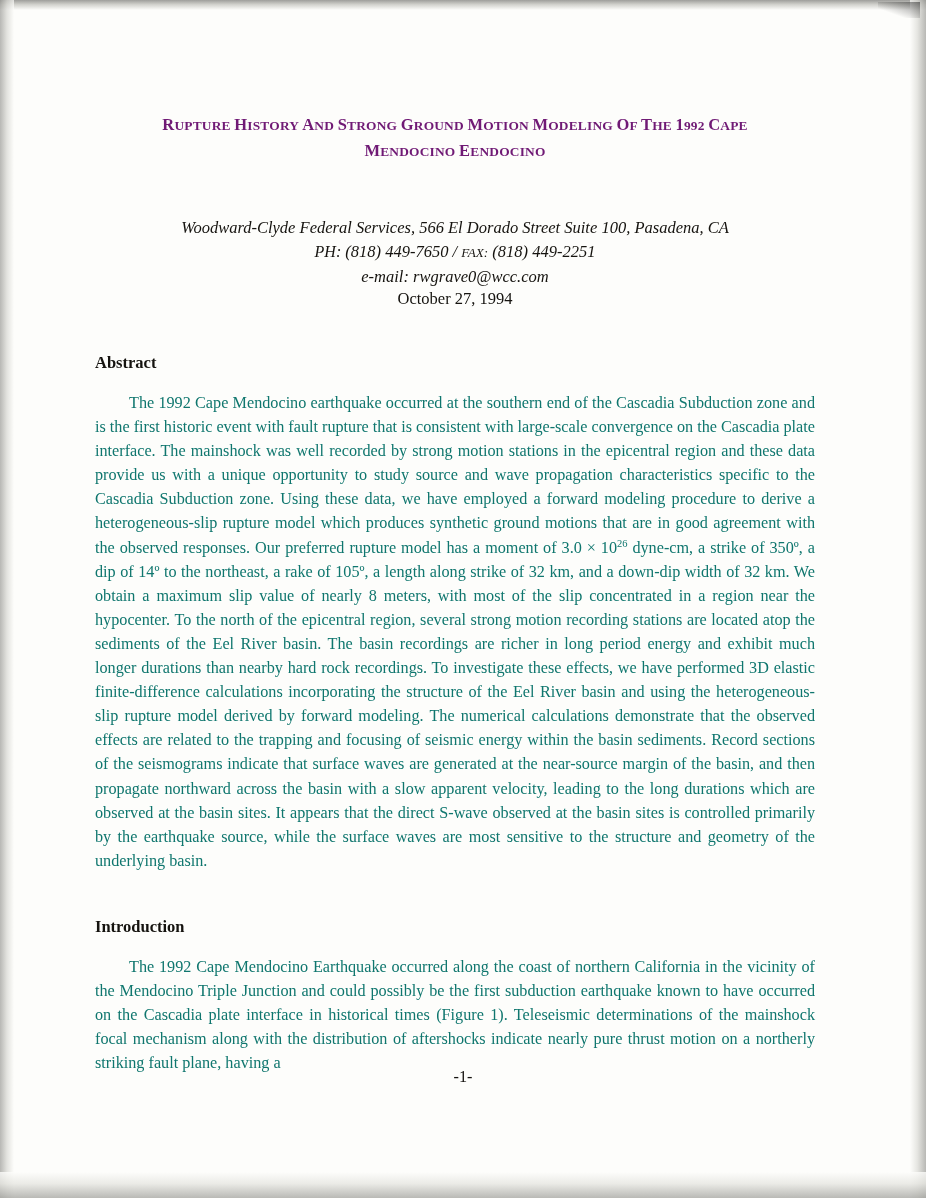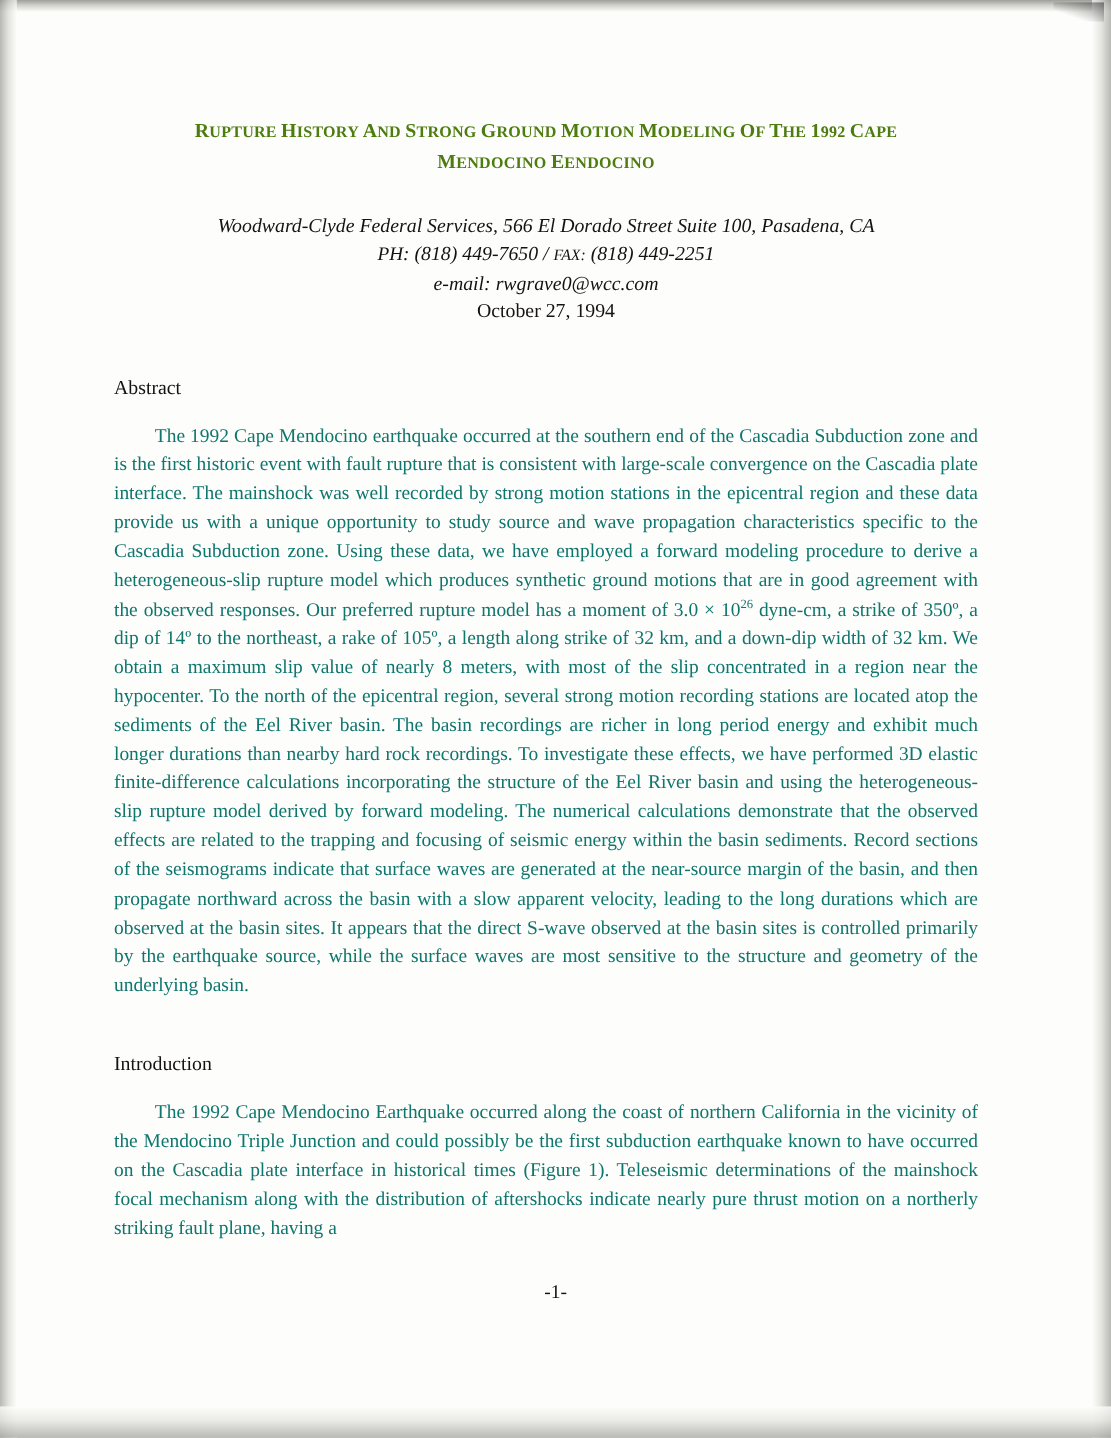--- a/index.html
+++ b/index.html
@@ -68,50 +68,50 @@
     top: 96px;
     width: 720px;
   }
 
   .title {
     text-align: center;
     font-weight: bold;
     font-size: 16.5px;
     line-height: 25px;
     letter-spacing: .2px;
-    color: #4d7c0f;
-    margin: 0 26px;
+    color: #701a75;
+    margin: 16px 26px;
   }
   .title .sc { font-size: 13.4px; }
 
   .author {
     text-align: center;
     font-size: 16.5px;
     margin-top: 42px;
     color: #15130f;
   }
 
   .affil {
     text-align: center;
     font-style: italic;
     font-size: 16.5px;
     line-height: 24px;
-    margin-top: 28px;
+    margin-top: 52px;
     color: #15130f;
   }
   .affil .small { font-size: 13.2px; font-style: italic; }
 
   .date {
     text-align: center;
     font-size: 16.5px;
     color: #15130f;
   }
 
   .section-head {
-    font-weight: normal;
+    font-weight: bold;
     font-size: 16.5px;
     margin-top: 44px;
     color: #15130f;
   }
 
   .para {
     font-size: 16.2px;
     line-height: 24.1px;
     text-align: justify;
     text-justify: inter-word;

